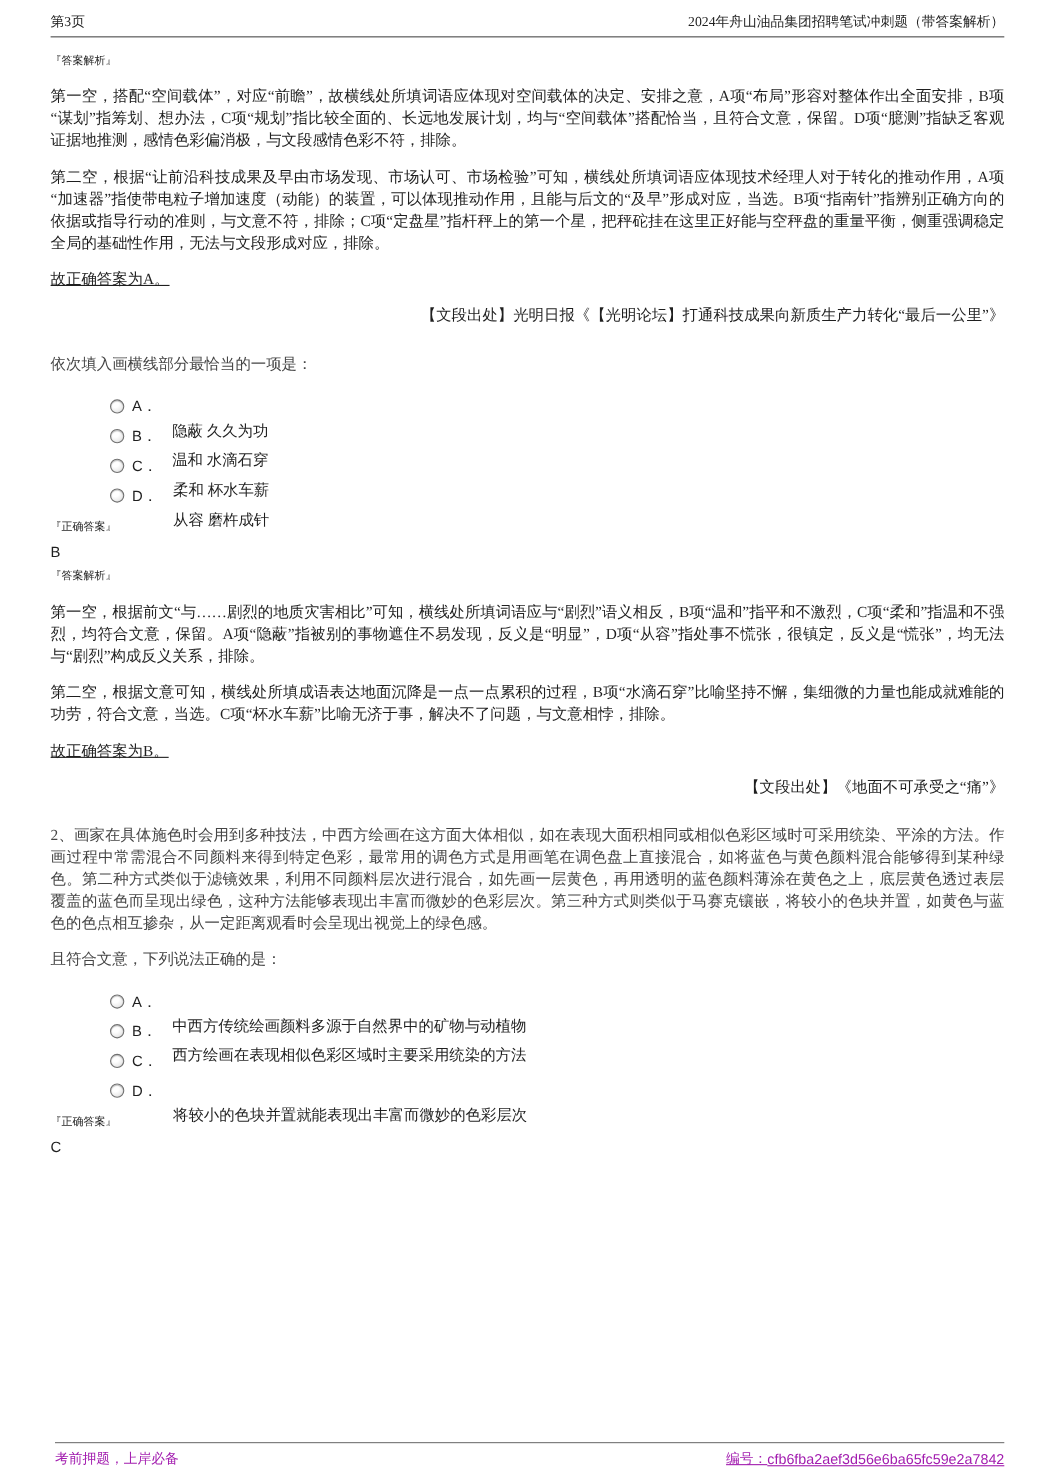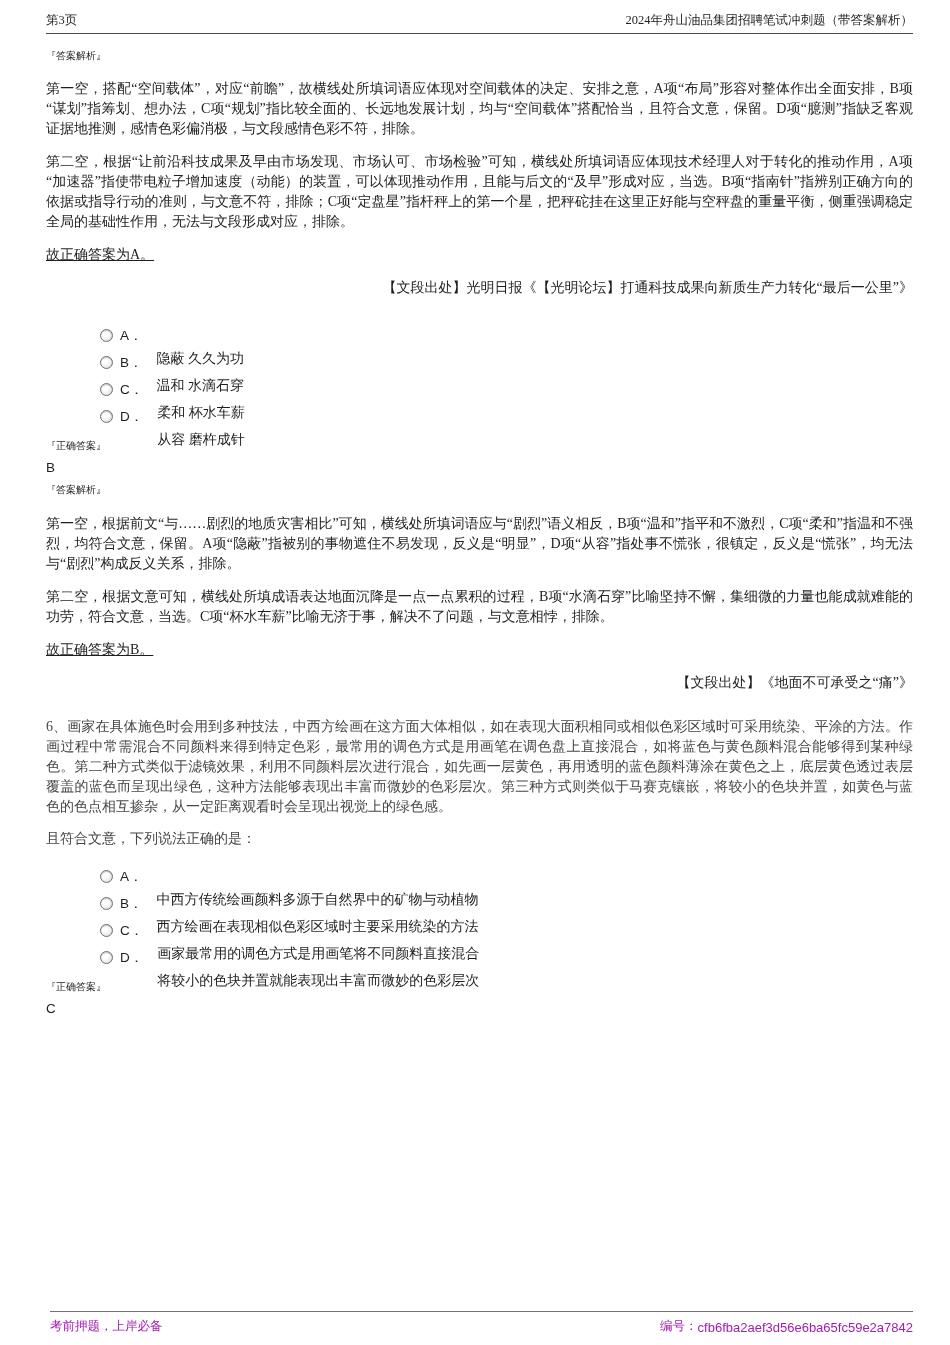--- a/index.html
+++ b/index.html
@@ -54,41 +54,42 @@
     font-size:13.5px;color:#1f1f1f;
   }
   .gap-top{margin-top:6px;}
   .footer{
     position:absolute;left:50px;right:37px;bottom:10px;
     border-top:1px solid #737373;
     padding-top:6px;
     display:flex;justify-content:space-between;align-items:flex-start;
     font-size:12.5px;color:#a21caf;
   }
-  .footer-code{display:flex;align-items:flex-end;}
+  .footer-code{display:flex;align-items:center;text-decoration:underline;}
   .code-value{font-family:"Liberation Sans","DejaVu Sans",sans-serif;font-size:13px;}
 </style>
 </head>
 <body>
 
 <div class="page">
 
   <div class="header">
     <span>第3页</span>
     <span>2024年舟山油品集团招聘笔试冲刺题（带答案解析）</span>
   </div>
 
   <div class="content">
 
     <p class="label">『答案解析』</p>
     <p class="para">第一空，搭配“空间载体”，对应“前瞻”，故横线处所填词语应体现对空间载体的决定、安排之意，A项“布局”形容对整体作出全面安排，B项“谋划”指筹划、想办法，C项“规划”指比较全面的、长远地发展计划，均与“空间载体”搭配恰当，且符合文意，保留。D项“臆测”指缺乏客观证据地推测，感情色彩偏消极，与文段感情色彩不符，排除。</p>
     <p class="para">第二空，根据“让前沿科技成果及早由市场发现、市场认可、市场检验”可知，横线处所填词语应体现技术经理人对于转化的推动作用，A项“加速器”指使带电粒子增加速度（动能）的装置，可以体现推动作用，且能与后文的“及早”形成对应，当选。B项“指南针”指辨别正确方向的依据或指导行动的准则，与文意不符，排除；C项“定盘星”指杆秤上的第一个星，把秤砣挂在这里正好能与空秤盘的重量平衡，侧重强调稳定全局的基础性作用，无法与文段形成对应，排除。</p>
     <p class="conclusion">故正确答案为A。</p>
     <p class="source">【文段出处】光明日报《【光明论坛】打通科技成果向新质生产力转化“最后一公里”》</p>
 
+    <p class="prompt">依次填入画横线部分最恰当的一项是：</p>
 
     <div class="options">
       <div class="opt-row">
         <span class="radio"></span>
         <span class="opt-letter">A．</span>
         <span class="opt-text">隐蔽 久久为功</span>
       </div>
       <div class="opt-row">
         <span class="radio"></span>
         <span class="opt-letter">B．</span>
@@ -107,38 +108,37 @@
     </div>
 
     <p class="label gap-top" style="margin-bottom:2px">『正确答案』</p>
     <p class="answer">B</p>
     <p class="label" style="margin-bottom:14px">『答案解析』</p>
     <p class="para">第一空，根据前文“与……剧烈的地质灾害相比”可知，横线处所填词语应与“剧烈”语义相反，B项“温和”指平和不激烈，C项“柔和”指温和不强烈，均符合文意，保留。A项“隐蔽”指被别的事物遮住不易发现，反义是“明显”，D项“从容”指处事不慌张，很镇定，反义是“慌张”，均无法与“剧烈”构成反义关系，排除。</p>
     <p class="para">第二空，根据文意可知，横线处所填成语表达地面沉降是一点一点累积的过程，B项“水滴石穿”比喻坚持不懈，集细微的力量也能成就难能的功劳，符合文意，当选。C项“杯水车薪”比喻无济于事，解决不了问题，与文意相悖，排除。</p>
     <p class="conclusion">故正确答案为B。</p>
     <p class="source">【文段出处】《地面不可承受之“痛”》</p>
 
-    <p class="stem">6、画家在具体施色时会用到多种技法，中西方绘画在这方面大体相似，如在表现大面积相同或相似色彩区域时可采用统染、平涂的方法。作画过程中常需混合不同颜料来得到特定色彩，最常用的调色方式是用画笔在调色盘上直接混合，如将蓝色与黄色颜料混合能够得到某种绿色。第二种方式类似于滤镜效果，利用不同颜料层次进行混合，如先画一层黄色，再用透明的蓝色颜料薄涂在黄色之上，底层黄色透过表层覆盖的蓝色而呈现出绿色，这种方法能够表现出丰富而微妙的色彩层次。第三种方式则类似于马赛克镶嵌，将较小的色块并置，如黄色与蓝色的色点相互掺杂，从一定距离观看时会呈现出视觉上的绿色感。</p>
+    <p class="stem">2、画家在具体施色时会用到多种技法，中西方绘画在这方面大体相似，如在表现大面积相同或相似色彩区域时可采用统染、平涂的方法。作画过程中常需混合不同颜料来得到特定色彩，最常用的调色方式是用画笔在调色盘上直接混合，如将蓝色与黄色颜料混合能够得到某种绿色。第二种方式类似于滤镜效果，利用不同颜料层次进行混合，如先画一层黄色，再用透明的蓝色颜料薄涂在黄色之上，底层黄色透过表层覆盖的蓝色而呈现出绿色，这种方法能够表现出丰富而微妙的色彩层次。第三种方式则类似于马赛克镶嵌，将较小的色块并置，如黄色与蓝色的色点相互掺杂，从一定距离观看时会呈现出视觉上的绿色感。</p>
     <p class="prompt">且符合文意，下列说法正确的是：</p>
 
     <div class="options">
       <div class="opt-row">
         <span class="radio"></span>
         <span class="opt-letter">A．</span>
         <span class="opt-text">中西方传统绘画颜料多源于自然界中的矿物与动植物</span>
       </div>
       <div class="opt-row">
         <span class="radio"></span>
         <span class="opt-letter">B．</span>
         <span class="opt-text">西方绘画在表现相似色彩区域时主要采用统染的方法</span>
       </div>
       <div class="opt-row">
         <span class="radio"></span>
         <span class="opt-letter">C．</span>
-        <span class="opt-text">画家最常用的调色方式是用画笔将不同颜料直接混合</span>
       </div>
       <div class="opt-row">
         <span class="radio"></span>
         <span class="opt-letter">D．</span>
         <span class="opt-text">将较小的色块并置就能表现出丰富而微妙的色彩层次</span>
       </div>
     </div>
 
     <p class="label gap-top" style="margin-bottom:2px">『正确答案』</p>
     <p class="answer">C</p>

